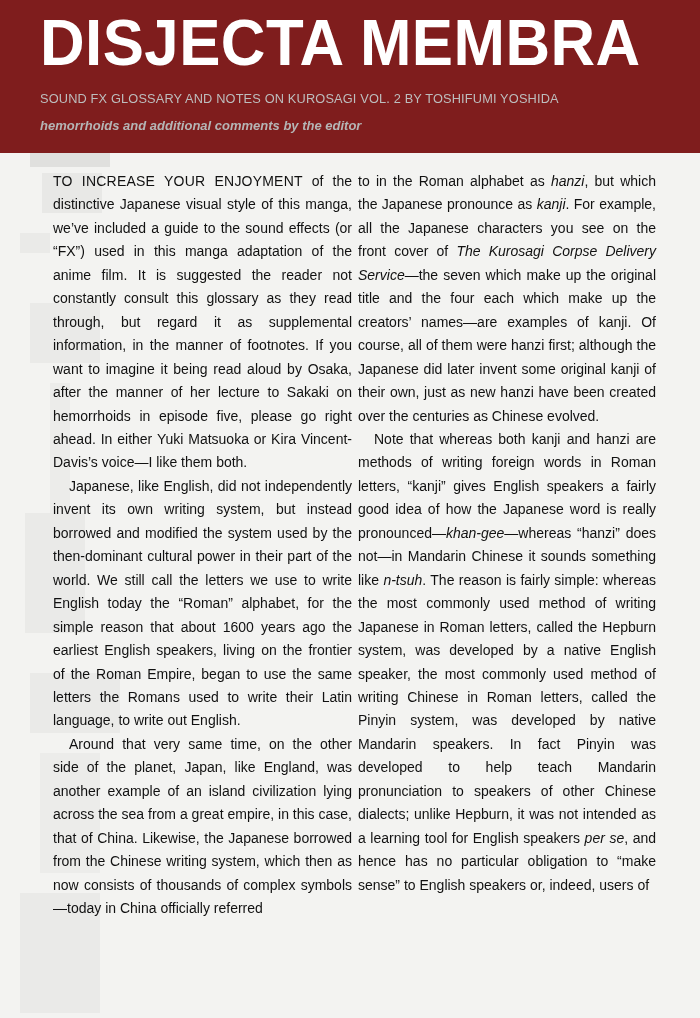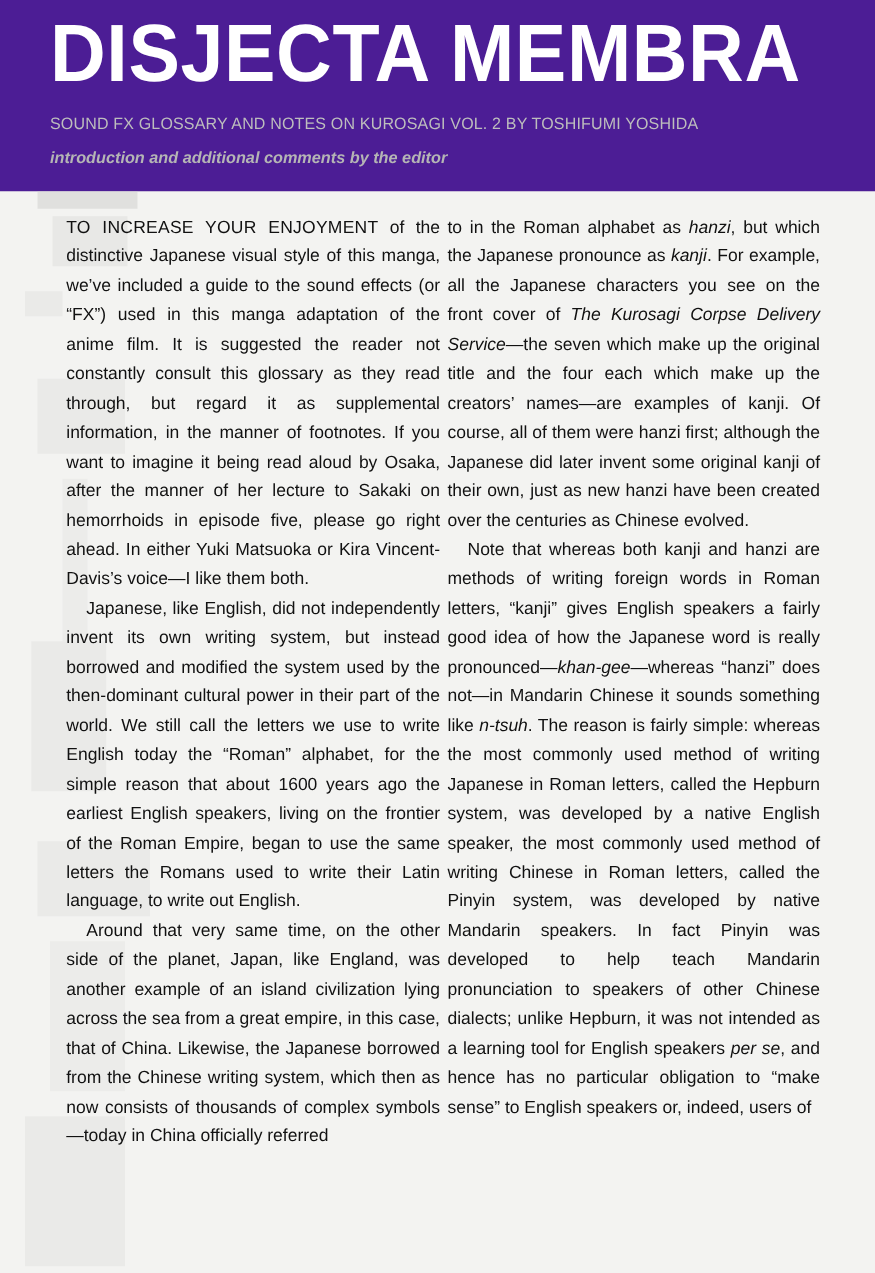--- a/index.html
+++ b/index.html
@@ -5,21 +5,21 @@
   html, body { margin: 0; padding: 0; }
   body {
     width: 700px; height: 1018px; overflow: hidden;
     background: #f3f3f1;
     position: relative;
     font-family: "Liberation Sans", sans-serif;
     color: #111;
   }
   .header {
     position: absolute; left: 0; top: 0; width: 700px; height: 153px;
-    background: #4c1d95;
+    background: #7f1d1d;
   }
   .title {
     position: absolute; left: 40px; top: 2px; width: 640px;
     color: #fff; font-weight: bold; font-size: 65px; line-height: 82px;
     letter-spacing: 0.5px; white-space: nowrap;
     transform: scaleX(0.95); transform-origin: left top;
   }
   .subtitle {
     position: absolute; left: 40px; top: 91px; width: 660px;
     color: #bdbdbd; font-size: 13.2px; letter-spacing: 0.15px; white-space: nowrap;
@@ -46,21 +46,21 @@
   .col p.cont { text-indent: 0; }
   .lead { letter-spacing: 0.2px; }
   em { font-style: italic; }
 </style>
 </head>
 <body>
 
 <div class="header">
   <div class="title">DISJECTA MEMBRA</div>
   <div class="subtitle">SOUND FX GLOSSARY AND NOTES ON KUROSAGI VOL. 2 BY TOSHIFUMI YOSHIDA</div>
-  <div class="byline">introduction and additional comments by the editor</div>
+  <div class="byline">hemorrhoids and additional comments by the editor</div>
 </div>
 
 <div class="watermark">
   <div class="wm-block" style="left:30px;top:0px;width:80px;height:14px;"></div>
   <div class="wm-block" style="left:42px;top:20px;width:60px;height:40px;opacity:.6"></div>
   <div class="wm-block" style="left:20px;top:80px;width:30px;height:20px;opacity:.5"></div>
   <div class="wm-block" style="left:30px;top:150px;width:70px;height:60px;opacity:.5"></div>
   <div class="wm-block" style="left:50px;top:230px;width:20px;height:130px;opacity:.4"></div>
   <div class="wm-block" style="left:25px;top:360px;width:60px;height:120px;opacity:.45"></div>
   <div class="wm-block" style="left:30px;top:520px;width:90px;height:60px;opacity:.5"></div>

